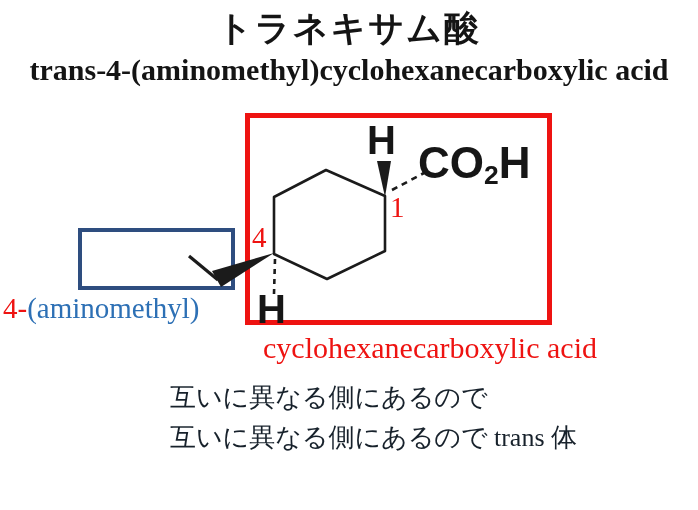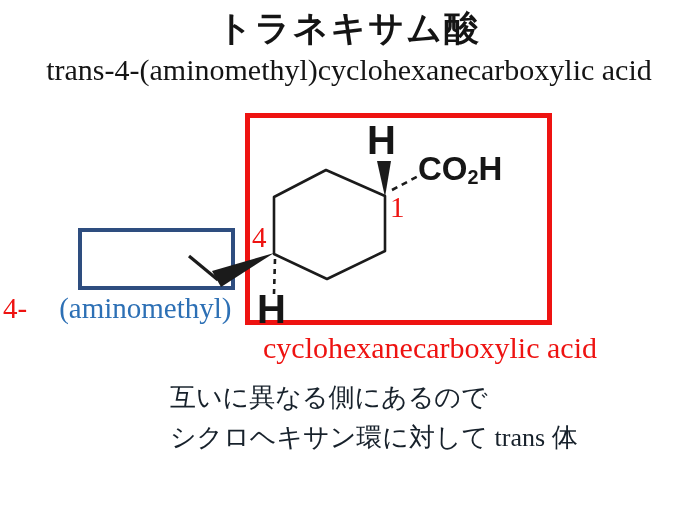--- a/index.html
+++ b/index.html
@@ -14,51 +14,51 @@
     position:relative;width:698px;height:510px;background:#fff;
     font-family:"Liberation Serif", serif;color:var(--ink);
   }
   .abs{position:absolute;}
   .title{
     left:0;top:5px;width:698px;text-align:center;
     font-size:35px;font-weight:700;letter-spacing:2px;color:#141414;
   }
   .subtitle{
     left:0;top:53px;width:698px;text-align:center;
-    font-size:30px;font-weight:400;color:#141414;letter-spacing:0px;
+    font-size:30px;font-weight:700;color:#141414;letter-spacing:0px;
   }
   .bonds-svg{left:0;top:0;width:698px;height:510px;}
   .red-box{
     left:245px;top:113px;width:307px;height:212px;
     border:5px solid var(--red);
   }
   .blue-box{
     left:78px;top:228px;width:157px;height:62px;
     border:4px solid var(--navy);
   }
   .atom{
     font-family:"Liberation Sans", sans-serif;font-weight:700;color:#161616;
     line-height:1;white-space:nowrap;
   }
   .atom .sub{font-size:0.6em;position:relative;top:0.22em;}
   .amine{left:89px;top:229px;font-size:42px;letter-spacing:1px;}
-  .acid{left:418px;top:152px;font-size:33px;}
+  .acid{left:418px;top:141px;font-size:44px;}
   .h-top{left:367px;top:120px;font-size:40px;}
   .h-bottom{left:257px;top:289px;font-size:40px;}
   .locant{
     font-family:"Liberation Serif", serif;color:var(--red);
     font-size:29px;line-height:1;font-weight:400;
   }
   .locant-1{left:390px;top:193px;}
   .locant-4{left:252px;top:223px;}
   .aminomethyl-label{
     left:3px;top:292px;font-size:29px;line-height:1.15;white-space:nowrap;
   }
   .aminomethyl-label .prefix{color:var(--red);}
-  .aminomethyl-label .main{color:var(--blue);margin-left:32px;}
+  .aminomethyl-label .main{color:var(--blue);}
   .cyclohexane-label{
     left:263px;top:331px;font-size:30px;line-height:1.15;
     color:var(--red);white-space:nowrap;text-align:right;
   }
   .explanation{
     left:170px;top:378px;font-size:26px;color:#17212b;
   }
   .explanation .line{height:40px;line-height:40px;white-space:nowrap;}
 </style>
 </head>
@@ -95,16 +95,16 @@
 
   <div class="abs locant locant-1">1</div>
   <div class="abs locant locant-4">4</div>
 
   <div class="abs aminomethyl-label"><span class="prefix">4-</span><span class="main">(aminomethyl)</span></div>
 
   <div class="abs cyclohexane-label">cyclohexanecarboxylic acid</div>
 
   <div class="abs explanation">
     <div class="line">互いに異なる側にあるので</div>
-    <div class="line">シクロヘキサン環に対して trans 体</div>
+    <div class="line">互いに異なる側にあるので trans 体</div>
   </div>
 
 </div>
 
 </body></html>

